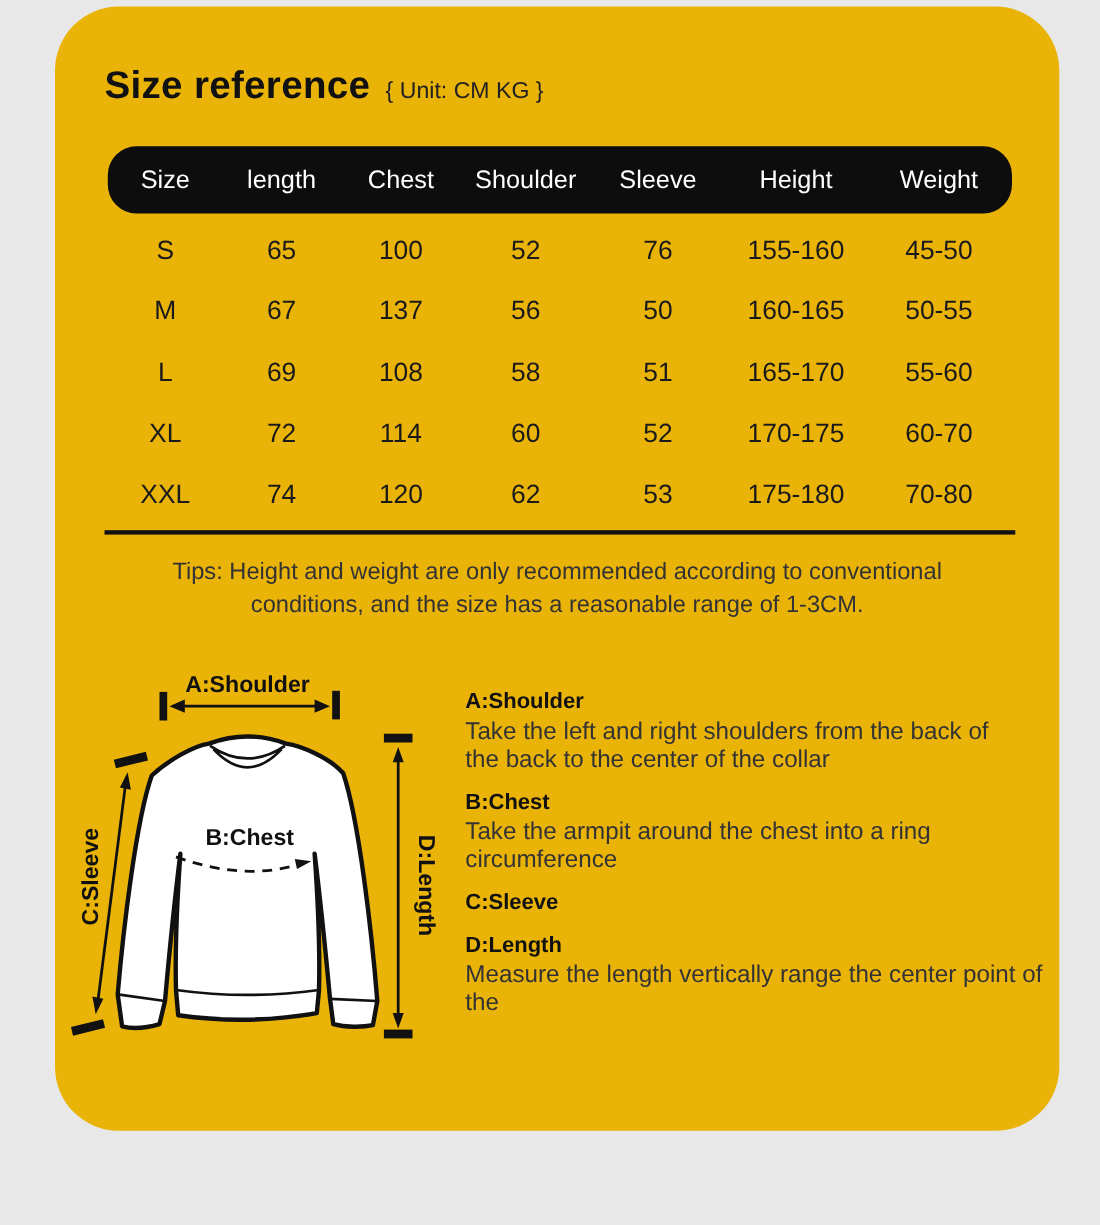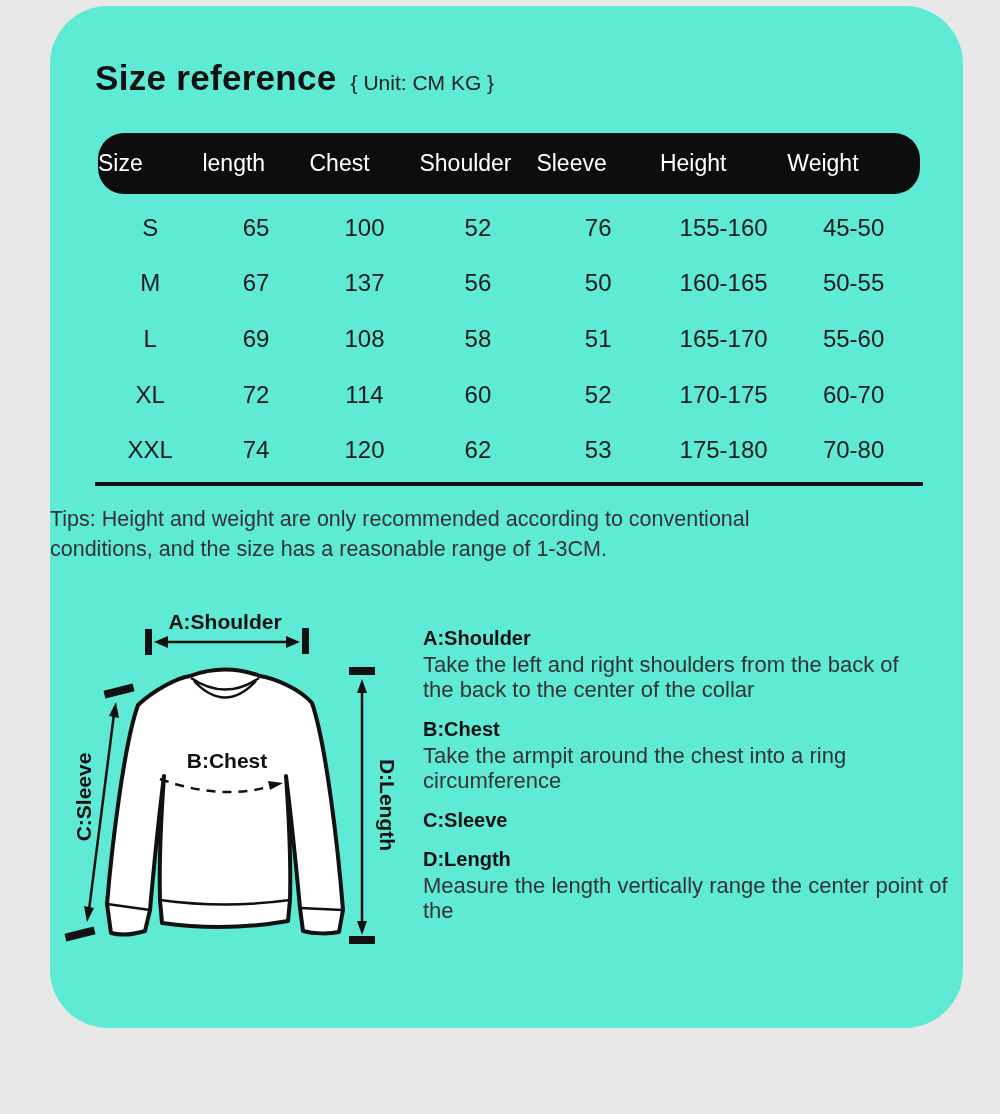--- a/index.html
+++ b/index.html
@@ -6,50 +6,50 @@
   html,body { margin:0; padding:0; }
   body {
     width:1000px; height:1114px;
     background:#e8e8e8;
     font-family:"Liberation Sans", sans-serif;
     position:relative; overflow:hidden;
   }
   .card {
     position:absolute; left:50px; top:6px;
     width:913px; height:1022px;
-    background:#5eead4; border-radius:58px;
+    background:#eab308; border-radius:58px;
   }
   .title-row {
     position:absolute; left:45px; top:52px;
     display:flex; align-items:baseline; gap:14px; white-space:nowrap;
   }
   .title { font-size:35px; font-weight:700; color:#111; letter-spacing:.3px; }
   .unit  { font-size:21px; font-weight:400; color:#222; }
 
   .thead {
     position:absolute; left:48px; top:127px;
     width:822px; height:61px;
     background:#0d0d0d; border-radius:26px;
     display:flex; align-items:center;
   }
-  .th { color:#fff; font-size:23px; }
+  .th { color:#fff; font-size:23px; text-align:center; }
   .c0{width:12.71%}.c1{width:13.02%}.c2{width:13.38%}.c3{width:14.23%}
   .c4{width:15.02%}.c5{width:15.51%}.c6{width:16.12%}
 
   .tbody { position:absolute; left:48px; top:194px; width:822px; }
   .tr { display:flex; align-items:center; height:55.6px; }
   .td { font-size:24px; color:#1a1a1a; text-align:center; }
 
   .bottom-line {
     position:absolute; left:45px; top:476px;
     width:828px; height:4px; background:#111;
   }
   .tips {
     position:absolute; left:0; top:498px; width:100%;
-    font-size:21.5px; line-height:30px; color:#333;
+    text-align:center; font-size:21.5px; line-height:30px; color:#333;
   }
 
   .diagram { position:absolute; left:5px; top:586px; width:370px; height:375px; }
   .diagram .outline { fill:#fff; stroke:#111; stroke-width:4; stroke-linejoin:round; }
   .diagram .detail  { fill:none; stroke:#111; stroke-width:2.5; }
   .diagram .arrow-line { stroke:#111; stroke-width:2.5; fill:none; }
   .diagram .arrow-dash { stroke:#111; stroke-width:2.5; fill:none; stroke-dasharray:9 7; }
   .diagram .solid { fill:#111; stroke:none; }
   .diagram text { font:700 21px "Liberation Sans", sans-serif; fill:#111; }
 

